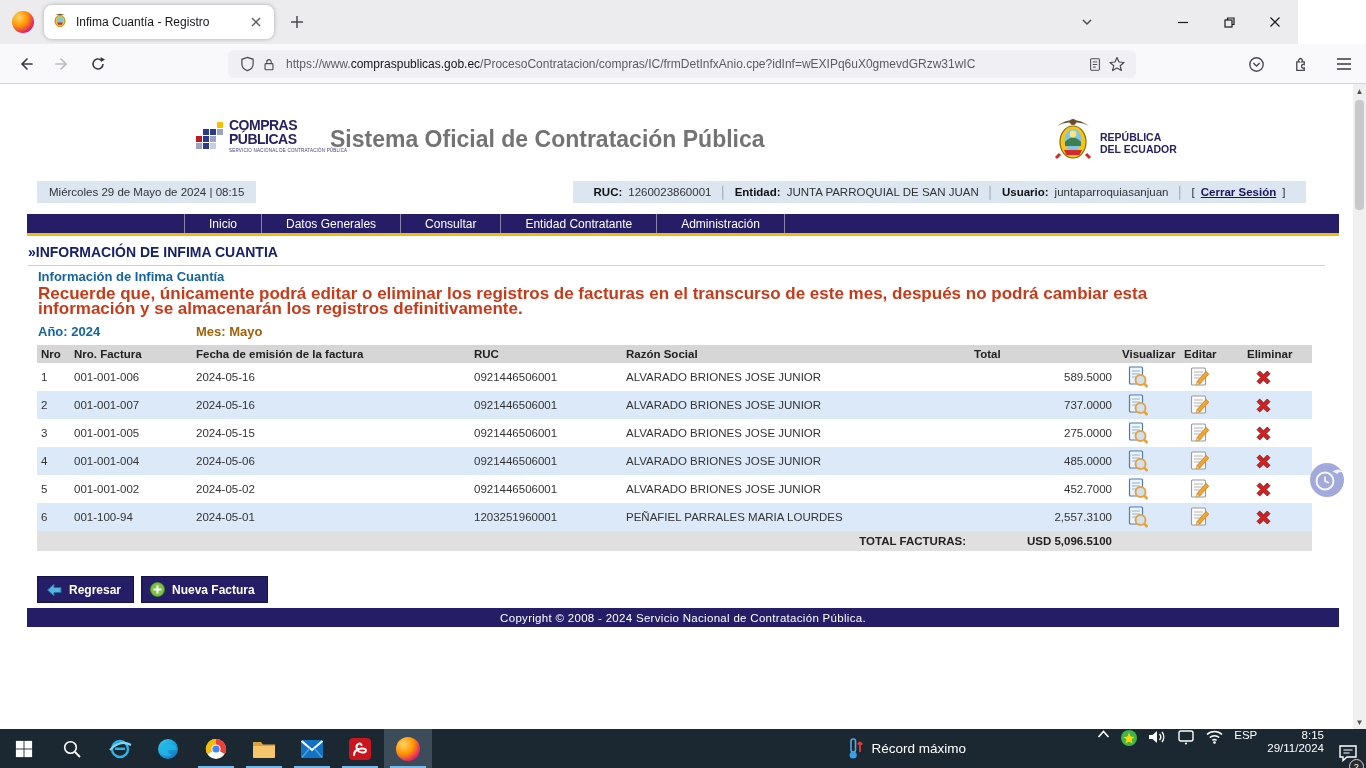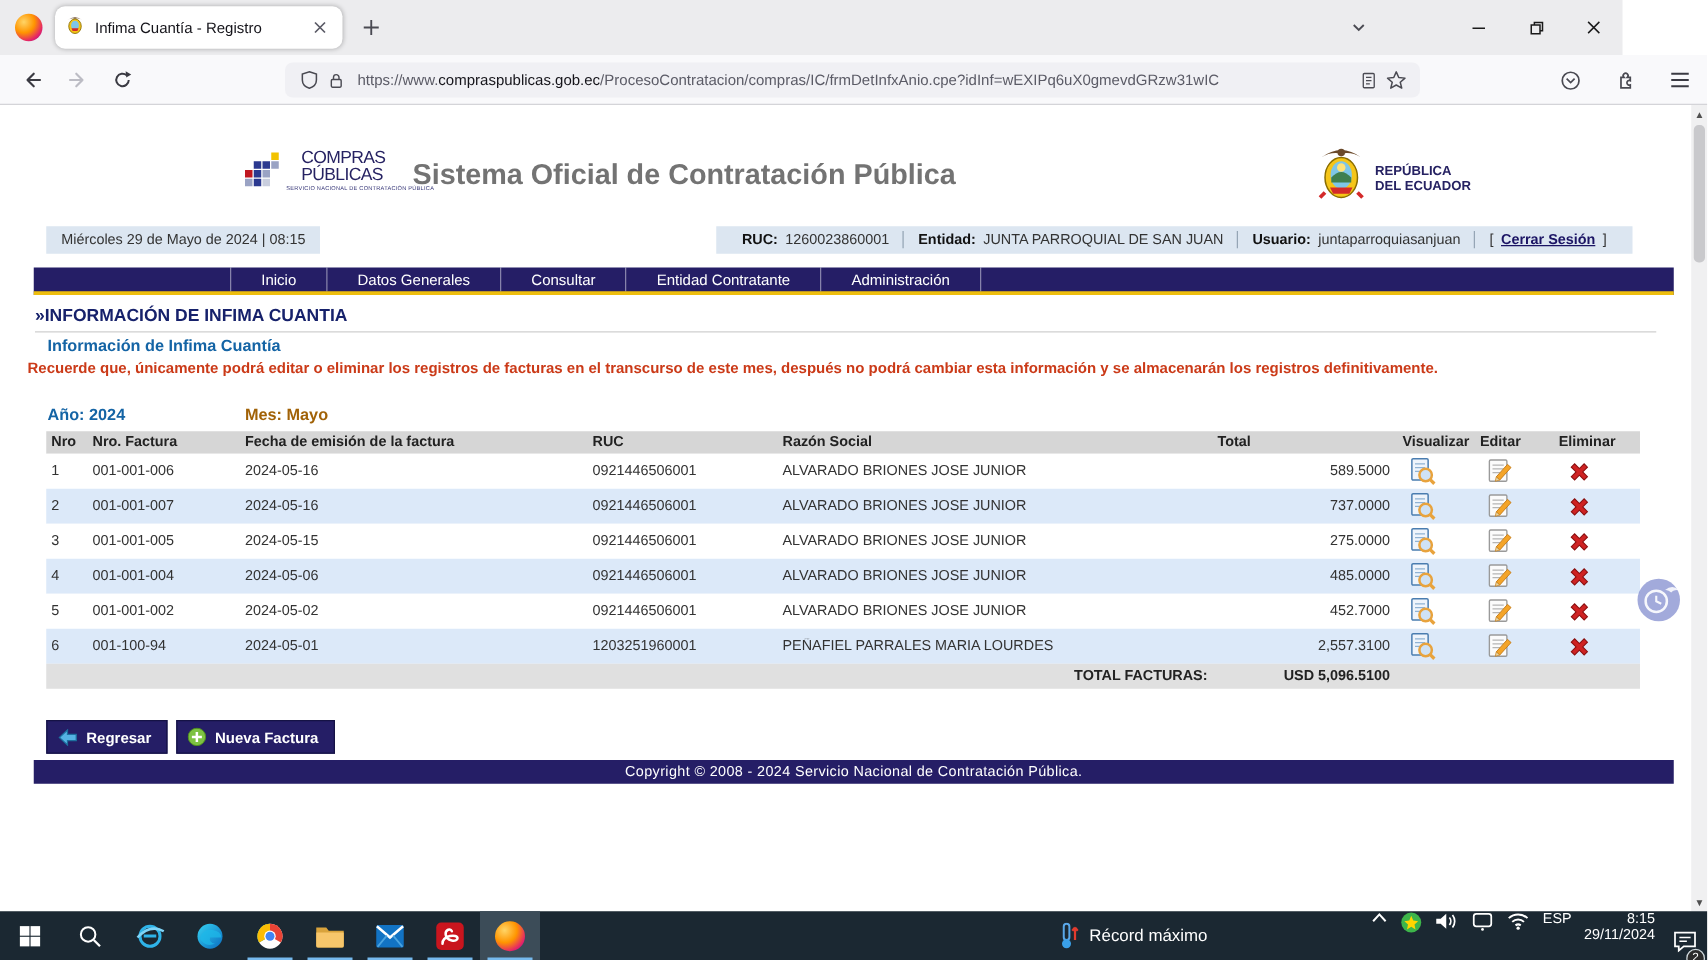--- a/index.html
+++ b/index.html
@@ -29,42 +29,42 @@
 
   
   .viewport { position:absolute; left:0; top:84px; width:1366px; height:645px; background:#fff; }
   .page { position:absolute; left:0; top:0; width:1353px; height:645px; }
 
   
   .logo-block { position:absolute; left:195px; top:34px; display:flex; }
   .logo-pix { position:relative; width:30px; height:30px; margin-top:4px; }
   .logo-pix i { position:absolute; width:6px; height:6px; }
   .logo-text { margin-left:4px; color:#262262; }
-  .logo-text .l1 { font-size:14px; font-weight:normal; letter-spacing:-0.5px; line-height:14px;margin-left:12px; }
+  .logo-text .l1 { font-size:14px; font-weight:bold; letter-spacing:-0.5px; line-height:14px; }
   .logo-text .tagline { font-size:4.5px; letter-spacing:0.2px; margin-top:2px; color:#3a3a7a; }
   .page-title { position:absolute; left:330px; top:42px; width:640px; text-align:left; font-size:23px; font-weight:bold; color:#737373; }
   .coat { position:absolute; left:1051px; top:32px; }
   .republic { position:absolute; left:1100px; top:47px; font-size:10.5px; font-weight:bold; color:#262262; line-height:12px; }
 
   
   .infobar-left { position:absolute; left:37px; top:97px; height:22px; background:#dce6f1; display:flex; align-items:center; padding:0 12px; font-size:11.5px; color:#333; }
   .infobar-right { position:absolute; left:573px; top:97px; width:733px; height:22px; background:#dce6f1; display:flex; align-items:center; justify-content:center; font-size:11.5px; color:#333; gap:6px; white-space:nowrap; }
   .infobar-right b { color:#111; }
   .ib-sep { color:#8899aa; padding:0 2px; }
   .logout-link { font-weight:bold; text-decoration:underline; color:#1b1464; cursor:pointer; }
 
   
   .nav { position:absolute; left:27px; top:130px; width:1312px; height:22px; background:#251e66; border-bottom:3px solid #eebe0e; display:flex; align-items:stretch; }
   .nav-spacer { width:158px; border-right:1px solid rgba(255,255,255,.45); }
   .nav-item { padding:0 24px; color:#fff; font-size:12px; display:flex; align-items:center; border-right:1px solid rgba(255,255,255,.45); cursor:pointer; }
 
   
   .page-heading { position:absolute; left:28px; top:160px; width:1297px; font-size:14px; font-weight:bold; color:#16216b; padding-bottom:5px; border-bottom:1px solid #d0d0d0; }
   .section-heading { position:absolute; left:38px; top:185px; font-size:13px; font-weight:bold; color:#1464a5; }
-  .warning { position:absolute; left:22px; top:203px; width:1200px; font-size:12px; font-weight:bold; color:#cb3a18; line-height:14.5px; }
+  .warning { position:absolute; left:38px; top:203px; width:1200px; font-size:17px; font-weight:bold; color:#cb3a18; line-height:14.5px; }
   .year-label { position:absolute; left:38px; top:240px; font-size:13px; font-weight:bold; color:#1464a5; }
   .month-label { position:absolute; left:196px; top:240px; font-size:13px; font-weight:bold; color:#a16207; }
 
   
   .table { position:absolute; left:37px; top:261px; width:1275px; font-size:11.5px; color:#333; }
   .grid-row { display:grid; grid-template-columns:33px 122px 278px 152px 348px 148px 62px 63px 69px; align-items:center; }
   .thead { background:#d6d6d6; height:18px; font-weight:bold; color:#222; }
   .thead .th { padding-left:4px; white-space:nowrap; overflow:hidden; }
   .tr { height:28px; background:#fff; }
   .tr.alt { background:#dce9f9; }

